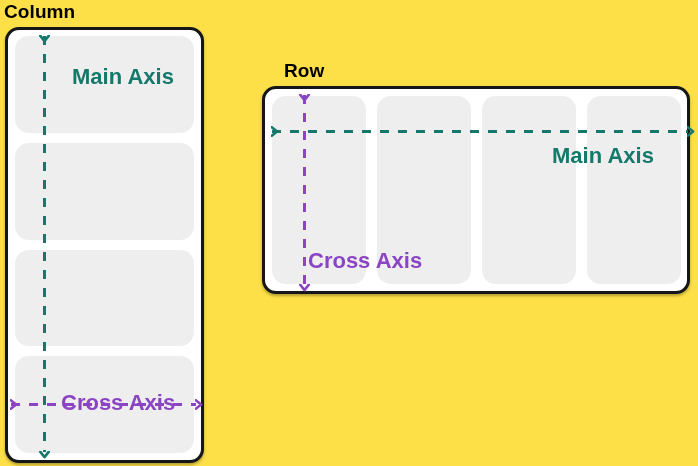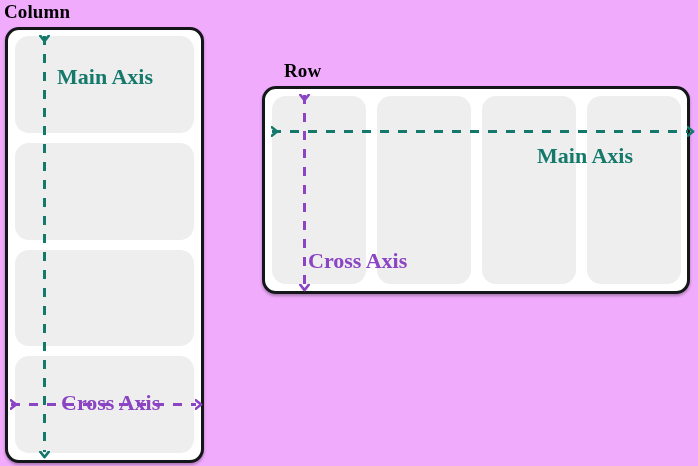--- a/index.html
+++ b/index.html
@@ -4,22 +4,22 @@
 <style>
   html, body {
     margin: 0;
     padding: 0;
     background: #ffffff;
   }
   #stage {
     position: relative;
     width: 698px;
     height: 466px;
-    background: #f0abfc;
-    font-family: Liberation Serif, serif;
+    background: #fde047;
+    font-family: Liberation Sans, sans-serif;
     overflow: hidden;
   }
   .caption {
     position: absolute;
     font-size: 19px;
     font-weight: bold;
     color: #000000;
     letter-spacing: 0.1px;
     white-space: nowrap;
   }
@@ -66,21 +66,21 @@
     width: 698px; height: 466px;
     pointer-events: none;
   }
   .axis-label {
     position: absolute;
     font-size: 22px;
     font-weight: bold;
     white-space: nowrap;
     line-height: 1;
   }
-  .main-label  { color: #14796b; }
+  .main-label  { color: #14796b; margin-left: 15px; }
   .cross-label { color: #8b44c4; }
 </style>
 </head>
 <body>
 
 <div id="stage">
 
   <div class="caption" id="column-caption">Column</div>
 
   <div class="flex-container" id="column-container">

